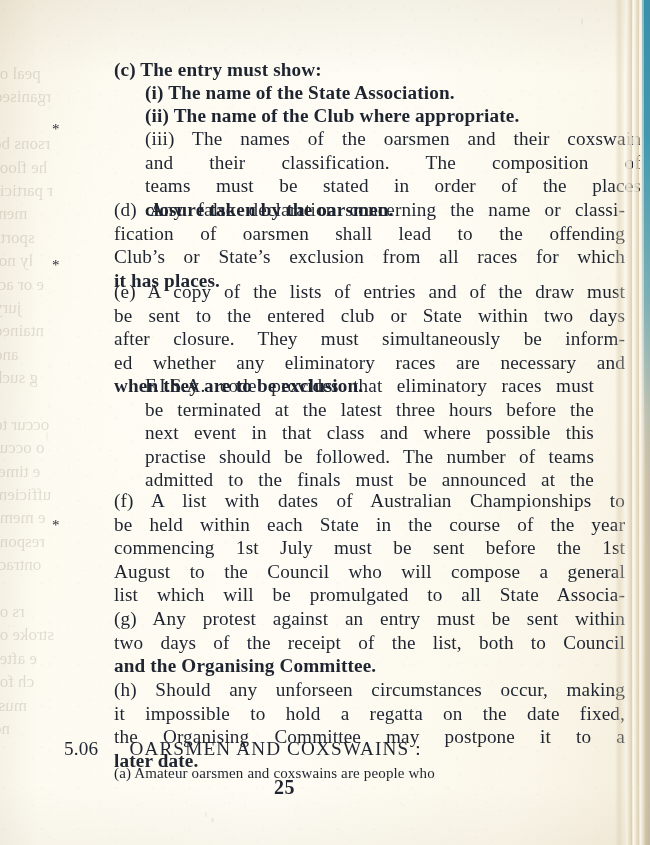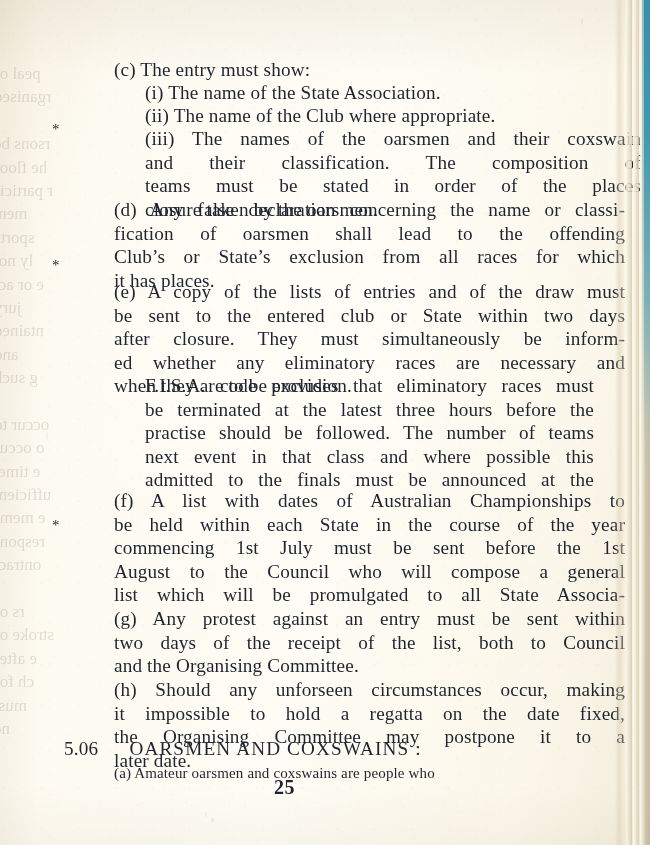--- a/index.html
+++ b/index.html
@@ -213,20 +213,21 @@
     display: block;
     text-align: justify;
     text-align-last: justify;
     white-space: nowrap;
   }
   .jlast {
     display: block;
     text-align: center;
     text-align-last: left;
     white-space: nowrap;
+    font-weight: bold;
   }
 
   
   .speck { position: absolute; background: rgba(120,105,80,0.22); border-radius: 50%; pointer-events: none; }
 </style>
 </head>
 <body>
 
 <div class="page">
 
@@ -285,22 +286,22 @@
       </div>
       <div class="subitem" style="top: 127px;">
         <span class="jline"><span class="marker">(iii)</span> The names of the oarsmen and their coxswain</span>
         <span class="jline">and their classification.  The composition of</span>
         <span class="jline">teams must be stated in order of the places</span>
         <span class="jlast">closure taken by the oarsmen.</span>
       </div>
       <div class="cont" style="top: 374px;">
         <span class="jline">F.I.S.A. code provides that eliminatory races must</span>
         <span class="jline">be terminated at the latest three hours before the</span>
+        <span class="jline">next event in that class and where possible this</span>
         <span class="jline">practise should be followed.  The number of teams</span>
-        <span class="jline">next event in that class and where possible this</span>
         <span class="jline">admitted to the finals must be announced at the</span>
       </div>
       <div class="heading" style="top: 737px;"><span class="num">5.06</span><span class="ttl">OARSMEN  AND  COXSWAINS :</span></div>
       <div class="lastline" style="top: 762px;"><span class="marker">(a)</span> Amateur  oarsmen  and  coxswains  are  people  who</div>
       <div class="folio">25</div>
       <div class="aster" style="top: 122px;">*</div>
       <div class="aster" style="top: 258px;">*</div>
       <div class="aster" style="top: 518px;">*</div>
     </div>
 

